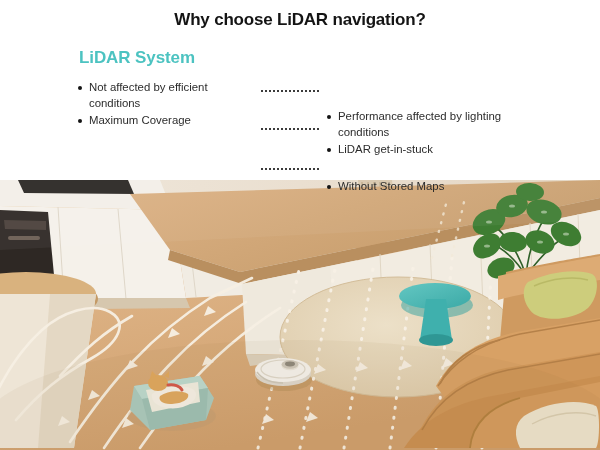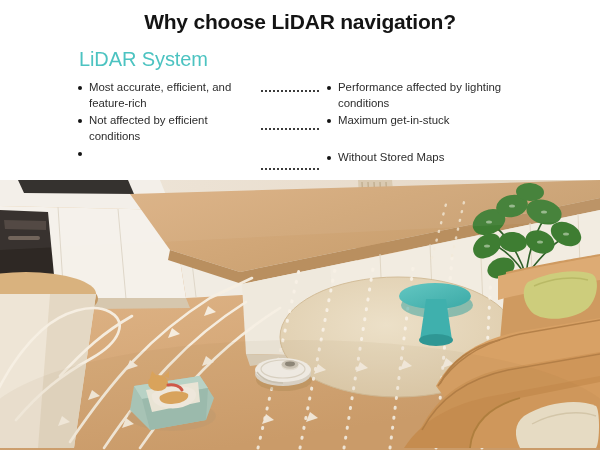--- a/index.html
+++ b/index.html
@@ -26,44 +26,44 @@
     height: 180px;
     background: #ffffff;
     z-index: 3;
   }
 
   #page-title {
     position: absolute;
     left: 0; top: 10px;
     width: 600px;
     text-align: center;
-    font-size: 21px;
+    font-size: 17px;
     font-weight: bold;
     color: #141414;
     letter-spacing: -0.2px;
   }
 
   .col-heading {
     position: absolute;
     top: 48px;
-    font-size: 20px;
-    font-weight: normal;
+    font-size: 17px;
+    font-weight: bold;
     color: #4cc3c1;
     letter-spacing: -0.1px;
   }
   #heading-lidar { left: 79px; }
   #heading-other { left: 328px; }
 
   
   .bullet-col {
     position: absolute;
     top: 80px;
   }
   #col-lidar { left: 78px; width: 180px; }
-  #col-other { left: 327px; width: 195px; }
+  #col-other { left: 327px; width: 195px; margin-top: 29px; }
 
   .bullet-row {
     display: flex;
     align-items: flex-start;
     margin-bottom: 2px;
   }
   .bullet-dot {
     flex: 0 0 auto;
     width: 4px;
     height: 4px;
@@ -109,39 +109,36 @@
   <div id="info-panel">
 
     <div id="page-title">Why choose LiDAR navigation?</div>
 
     <div class="col-heading" id="heading-lidar">LiDAR System</div>
 
 
     <div class="bullet-col" id="col-lidar">
       <div class="bullet-row">
         <span class="bullet-dot"></span>
-        <span class="bullet-text">Most accurate, efficient, and feature-rich</span>
+        <span class="bullet-text">Not affected by efficient conditions</span>
       </div>
       <div class="bullet-row">
         <span class="bullet-dot"></span>
-        <span class="bullet-text">Not affected by efficient conditions</span>
-      </div>
-      <div class="bullet-row">
-        <span class="bullet-dot"></span>
+        <span class="bullet-text">Maximum Coverage</span>
       </div>
     </div>
 
     <div class="bullet-col" id="col-other">
       <div class="bullet-row">
         <span class="bullet-dot"></span>
         <span class="bullet-text">Performance affected by lighting conditions</span>
       </div>
       <div class="bullet-row">
         <span class="bullet-dot"></span>
-        <span class="bullet-text">Maximum get-in-stuck</span>
+        <span class="bullet-text">LiDAR get-in-stuck</span>
       </div>
       <div class="bullet-row" style="margin-top:21px;text-align:center;">
         <span class="bullet-dot"></span>
         <span class="bullet-text">Without Stored Maps</span>
       </div>
     </div>
 
     <div class="connector" id="connector-0"></div>
     <div class="connector" id="connector-1"></div>
     <div class="connector" id="connector-2"></div>

